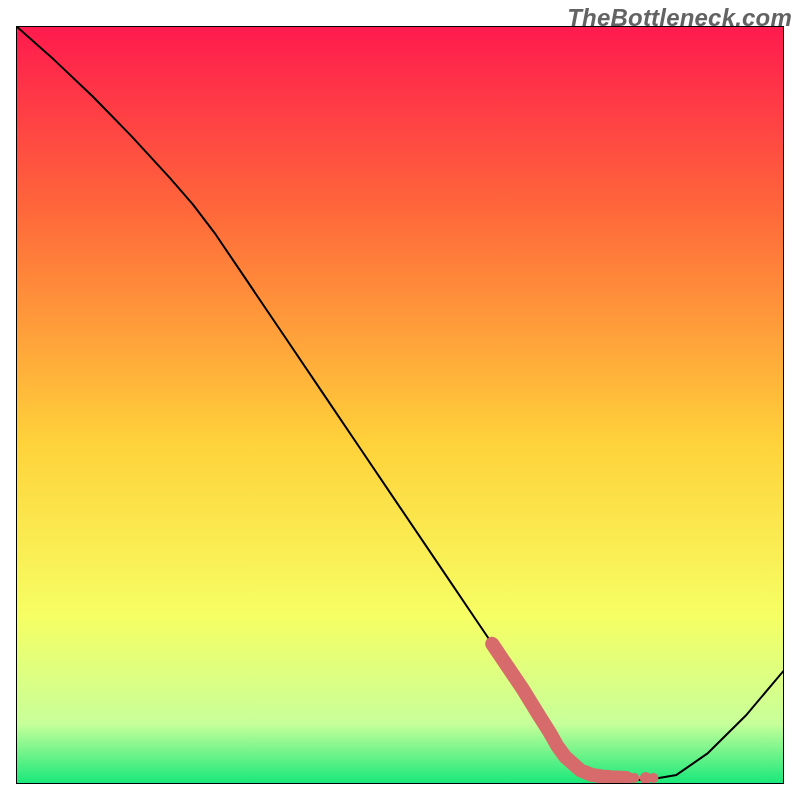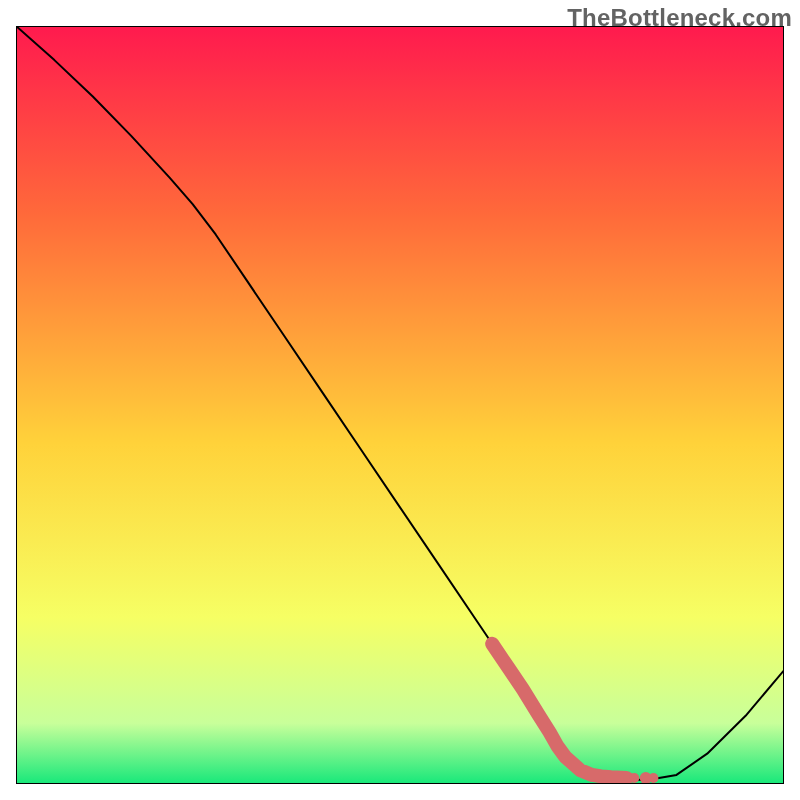--- a/index.html
+++ b/index.html
@@ -19,20 +19,21 @@
   .watermark {
     position: absolute;
     top: 4px;
     right: 8px;
     font-size: 24px;
     font-weight: 600;
     color: #636363;
     letter-spacing: 0.2px;
     z-index: 5;
     user-select: none;
+    font-style: italic;
   }
   .plot-area {
     position: absolute;
     left: 16px;
     right: 16px;
     top: 26px;
     bottom: 16px;
   }
   svg { display: block; }
 </style>

